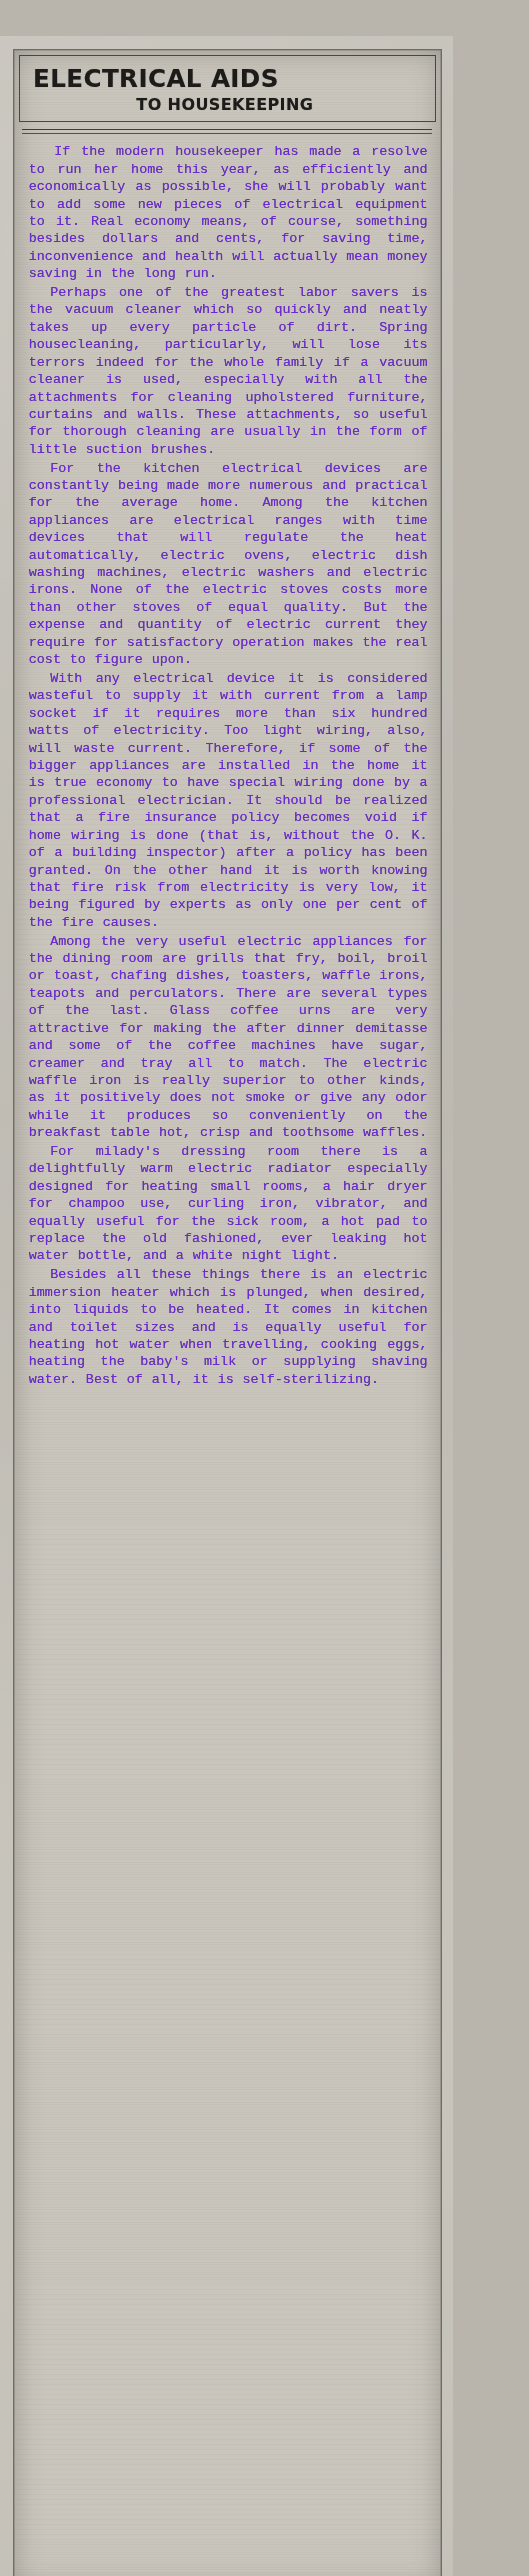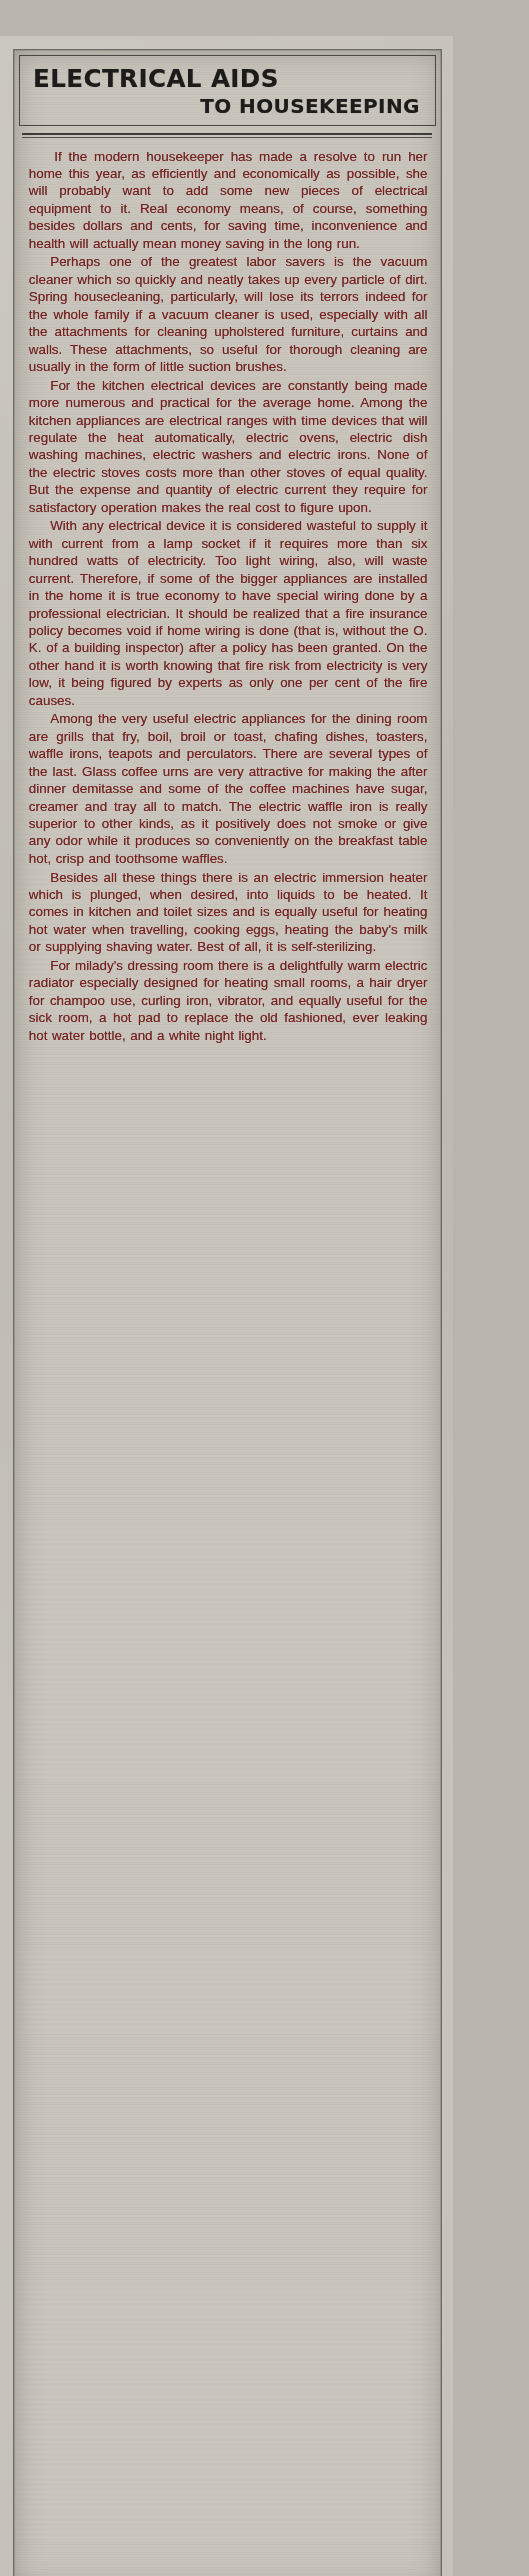--- a/index.html
+++ b/index.html
@@ -48,44 +48,44 @@
     letter-spacing: 0.4px;
     line-height: 1.08;
     text-shadow: 0 0 0.8px rgba(0,0,0,0.35);
   }
   .headline-line.l1 {
     font-size: 24.6px;
     text-align: left;
     padding-left: 3.3px;
   }
   .headline-line.l2 {
-    font-size: 20px;
-    text-align: right;
+    font-size: 16px;
+    text-align: center;
     padding-right: 4.9px;
     margin-top: 3.3px;
   }
   .rule {
     height: 1.6px;
     background: #3f3d39;
     margin: 6.6px 8.2px 0 8.2px;
   }
   .rule.thin {
     height: 0.8px;
     background: #55534e;
     margin-top: 2.5px;
   }
   .body-col {
     padding: 9.8px 13px 0 14.8px;
   }
   p.para {
     margin: 0 0 0.10em 0;
-    font-family: Liberation Sans, sans-serif;
+    font-family: Liberation Mono, monospace;
     font-size: 13.4px;
     line-height: 1.30;
-    color: #7f1d1d;
+    color: #6d28d9;
     text-align: justify;
     text-indent: 1.6em;
     word-spacing: 0.06em;
     -webkit-font-smoothing: none;
     text-shadow: 0 0 0.5px rgba(30,28,26,0.55);
   }
   p.para:first-child { text-indent: 1.9em; }
   
   .grain {
     position: absolute;
@@ -116,21 +116,21 @@
     </div>
     <div class="rule"></div>
     <div class="rule thin"></div>
 
     <div class="body-col">
       <p class="para">If the modern housekeeper has made a resolve to run her home this year, as efficiently and economically as possible, she will probably want to add some new pieces of electrical equipment to it. Real economy means, of course, something besides dollars and cents, for saving time, inconvenience and health will actually mean money saving in the long run.</p>
       <p class="para">Perhaps one of the greatest labor savers is the vacuum cleaner which so quickly and neatly takes up every particle of dirt. Spring housecleaning, particularly, will lose its terrors indeed for the whole family if a vacuum cleaner is used, especially with all the attachments for cleaning upholstered furniture, curtains and walls. These attachments, so useful for thorough cleaning are usually in the form of little suction brushes.</p>
       <p class="para">For the kitchen electrical devices are constantly being made more numerous and practical for the average home. Among the kitchen appliances are electrical ranges with time devices that will regulate the heat automatically, electric ovens, electric dish washing machines, electric washers and electric irons. None of the electric stoves costs more than other stoves of equal quality. But the expense and quantity of electric current they require for satisfactory operation makes the real cost to figure upon.</p>
       <p class="para">With any electrical device it is considered wasteful to supply it with current from a lamp socket if it requires more than six hundred watts of electricity. Too light wiring, also, will waste current. Therefore, if some of the bigger appliances are installed in the home it is true economy to have special wiring done by a professional electrician. It should be realized that a fire insurance policy becomes void if home wiring is done (that is, without the O. K. of a building inspector) after a policy has been granted. On the other hand it is worth knowing that fire risk from electricity is very low, it being figured by experts as only one per cent of the fire causes.</p>
       <p class="para">Among the very useful electric appliances for the dining room are grills that fry, boil, broil or toast, chafing dishes, toasters, waffle irons, teapots and perculators. There are several types of the last. Glass coffee urns are very attractive for making the after dinner demitasse and some of the coffee machines have sugar, creamer and tray all to match. The electric waffle iron is really superior to other kinds, as it positively does not smoke or give any odor while it produces so conveniently on the breakfast table hot, crisp and toothsome waffles.</p>
+      <p class="para">For milady's dressing room there is a delightfully warm electric radiator especially designed for heating small rooms, a hair dryer for champoo use, curling iron, vibrator, and equally useful for the sick room, a hot pad to replace the old fashioned, ever leaking hot water bottle, and a white night light.</p>
       <p class="para">Besides all these things there is an electric immersion heater which is plunged, when desired, into liquids to be heated. It comes in kitchen and toilet sizes and is equally useful for heating hot water when travelling, cooking eggs, heating the baby's milk or supplying shaving water. Best of all, it is self-sterilizing.</p>
-      <p class="para">For milady's dressing room there is a delightfully warm electric radiator especially designed for heating small rooms, a hair dryer for champoo use, curling iron, vibrator, and equally useful for the sick room, a hot pad to replace the old fashioned, ever leaking hot water bottle, and a white night light.</p>
     </div>
 
     <div class="grain"></div>
     <div class="edge-shadow"></div>
   </div>
 </div>
 
 
 </body></html>

